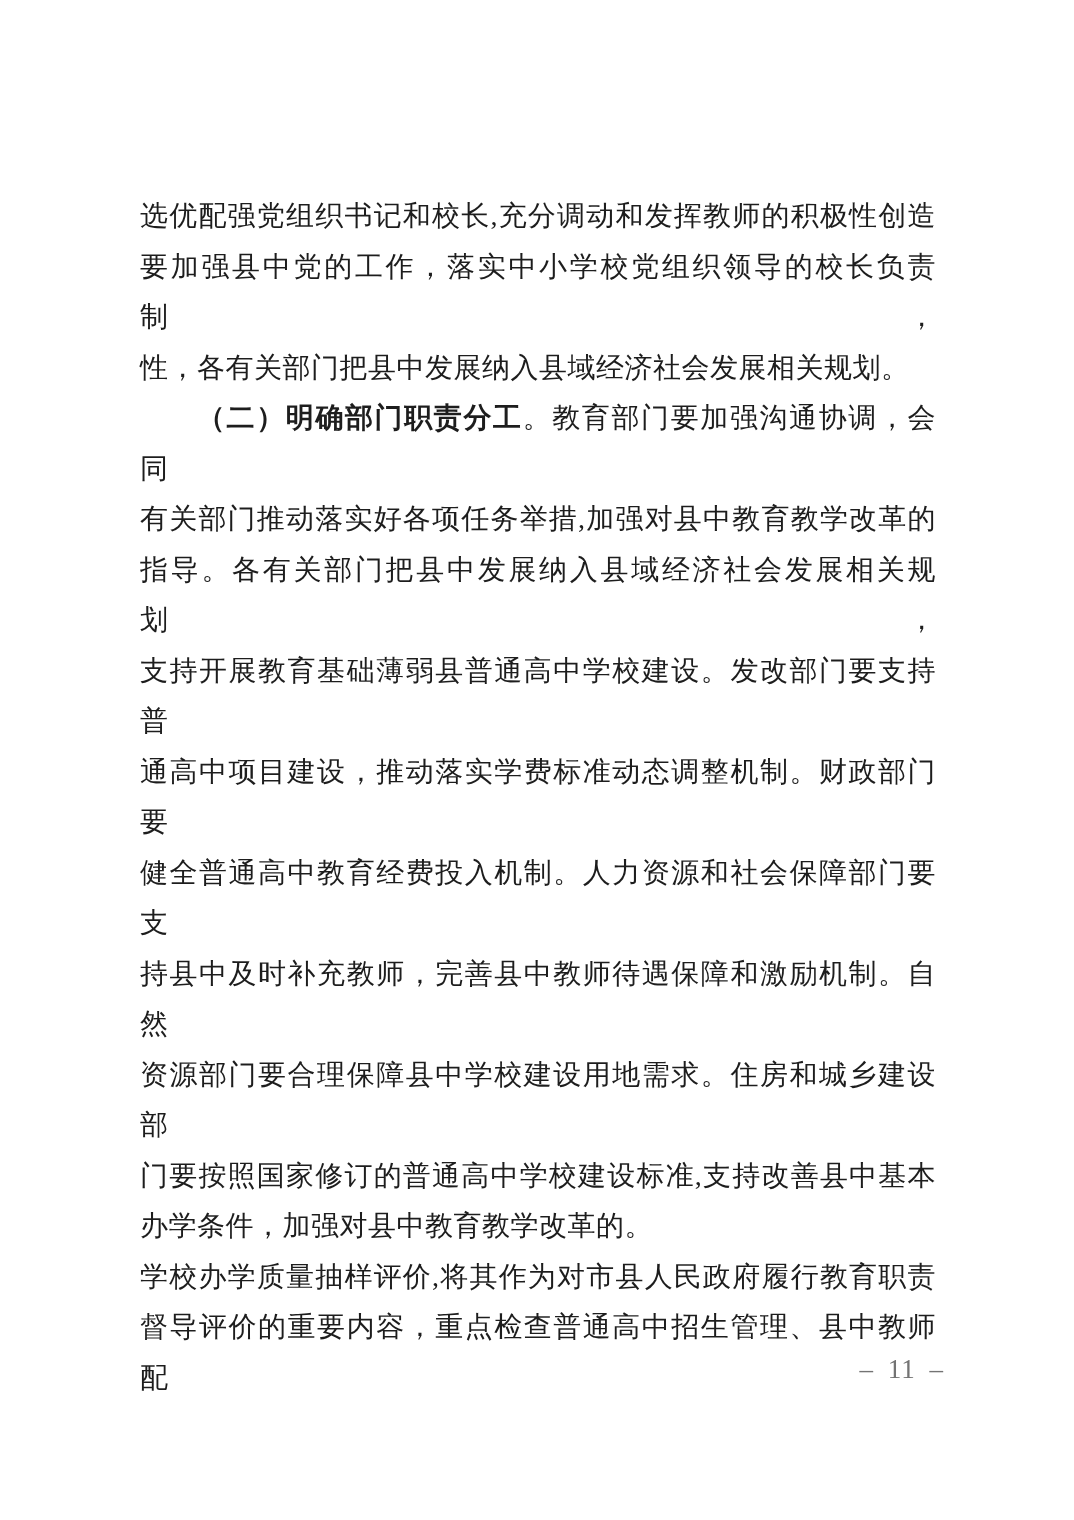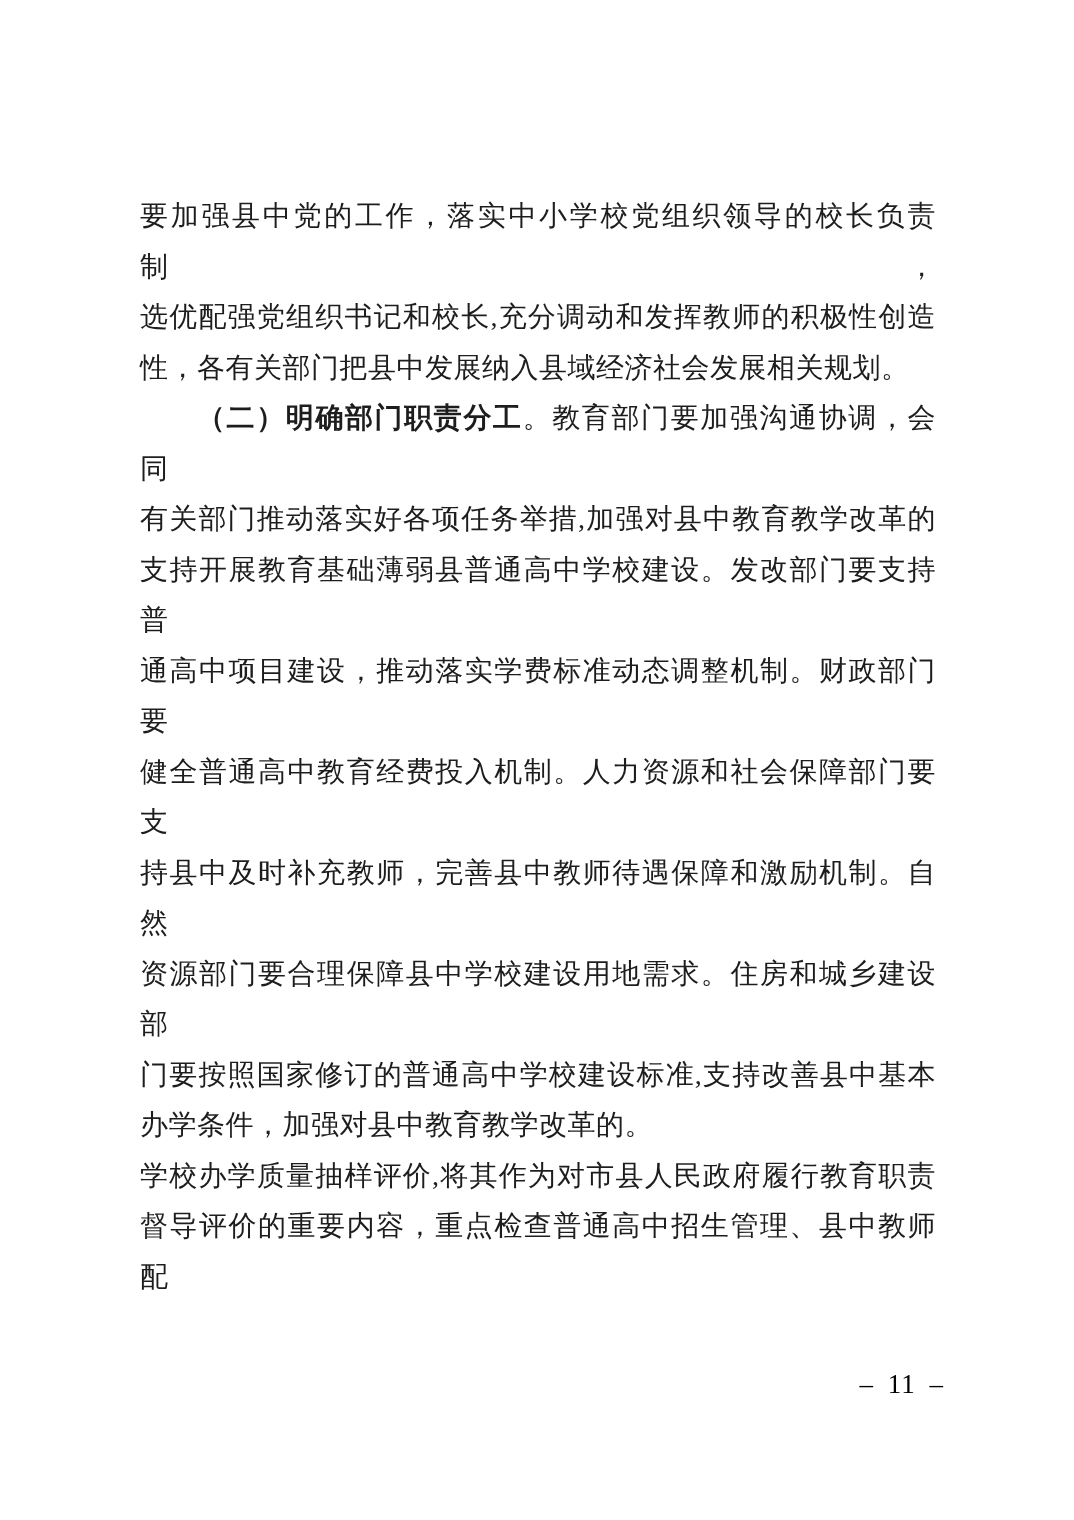--- a/index.html
+++ b/index.html
@@ -37,35 +37,35 @@
   }
   .b {
     font-weight: bold;
   }
   .pagenum {
     position: absolute;
     top: 1352px;
     right: 130px;
     font-size: 27px;
     line-height: 34px;
-    color: #000000;
+    color: #737373;
     word-spacing: 6px;
     letter-spacing: 1px;
-    margin-top: 15px;
   }
 </style>
 </head>
 <body>
 
 <div class="doc">
+  <div class="line"><span>选优配强党组织书记和校长,充分调动和发挥教师的积极性创造</span></div>
   <div class="line"><span>要加强县中党的工作，落实中小学校党组织领导的校长负责制，</span></div>
-  <div class="line"><span>选优配强党组织书记和校长,充分调动和发挥教师的积极性创造</span></div>
   <div class="line flush"><span>性，各有关部门把县中发展纳入县域经济社会发展相关规划。</span></div>
   <div class="line indent"><span class="b">（二）明确部门职责分工</span><span>。教育部门要加强沟通协调，会同</span></div>
   <div class="line"><span>有关部门推动落实好各项任务举措,加强对县中教育教学改革的</span></div>
+  <div class="line"><span>指导。各有关部门把县中发展纳入县域经济社会发展相关规划，</span></div>
   <div class="line"><span>支持开展教育基础薄弱县普通高中学校建设。发改部门要支持普</span></div>
   <div class="line"><span>通高中项目建设，推动落实学费标准动态调整机制。财政部门要</span></div>
   <div class="line"><span>健全普通高中教育经费投入机制。人力资源和社会保障部门要支</span></div>
   <div class="line"><span>持县中及时补充教师，完善县中教师待遇保障和激励机制。自然</span></div>
   <div class="line"><span>资源部门要合理保障县中学校建设用地需求。住房和城乡建设部</span></div>
   <div class="line"><span>门要按照国家修订的普通高中学校建设标准,支持改善县中基本</span></div>
   <div class="line flush"><span>办学条件，加强对县中教育教学改革的。</span></div>
   <div class="line"><span>学校办学质量抽样评价,将其作为对市县人民政府履行教育职责</span></div>
   <div class="line"><span>督导评价的重要内容，重点检查普通高中招生管理、县中教师配</span></div>
 

